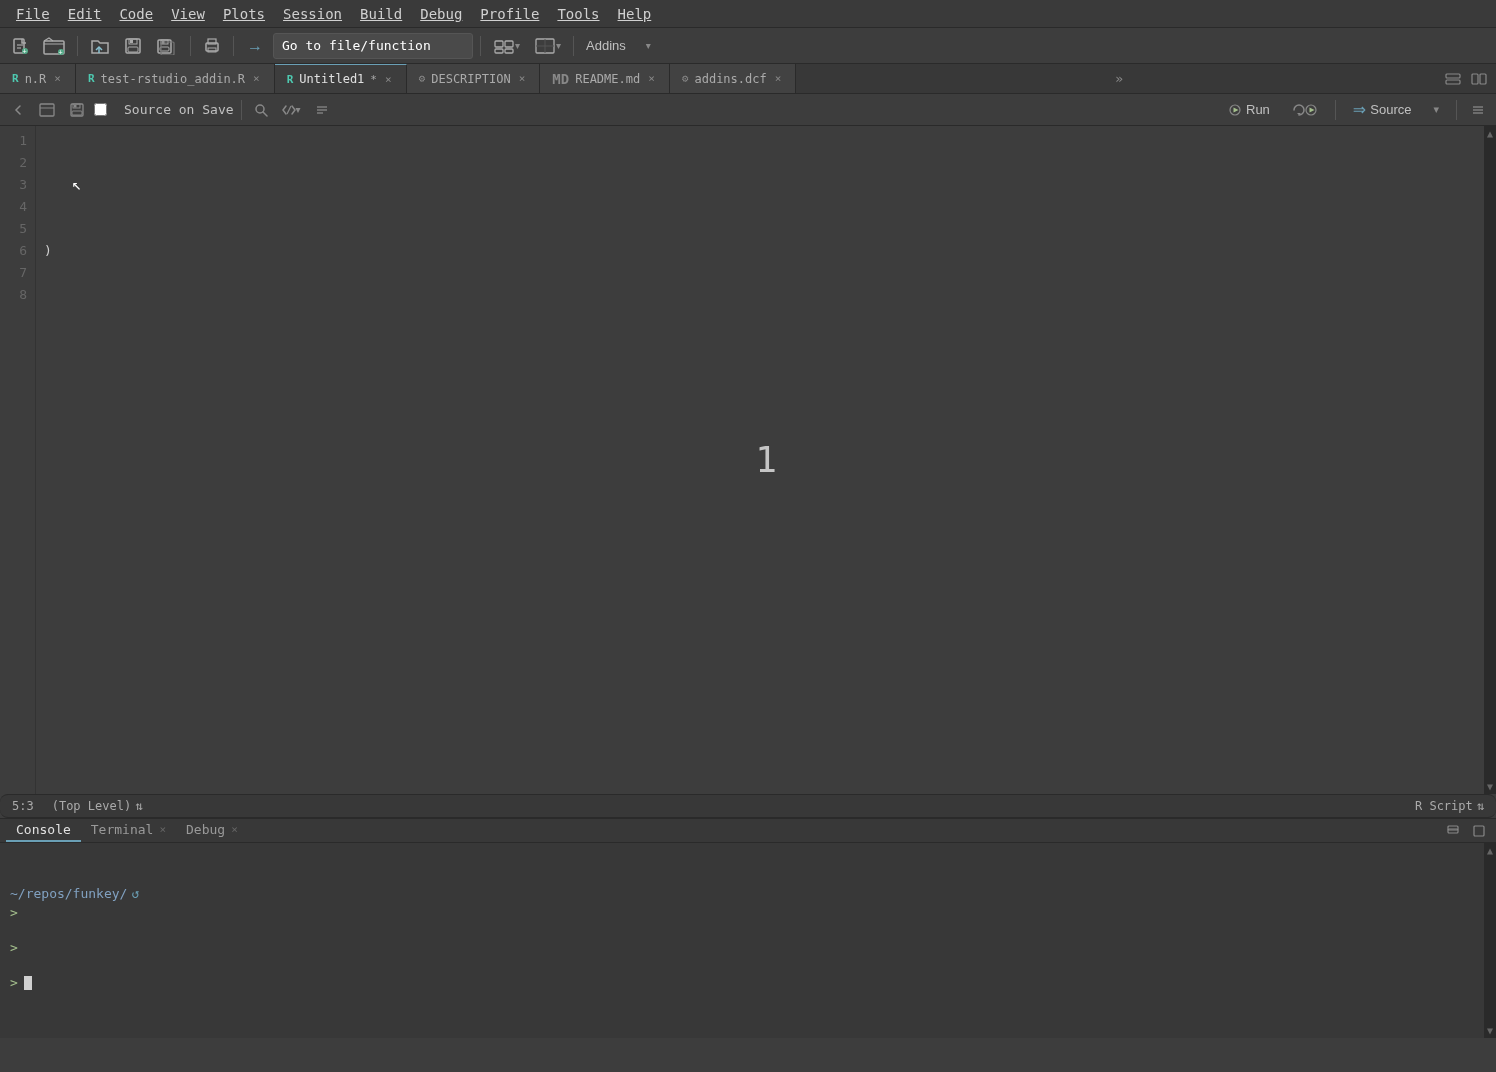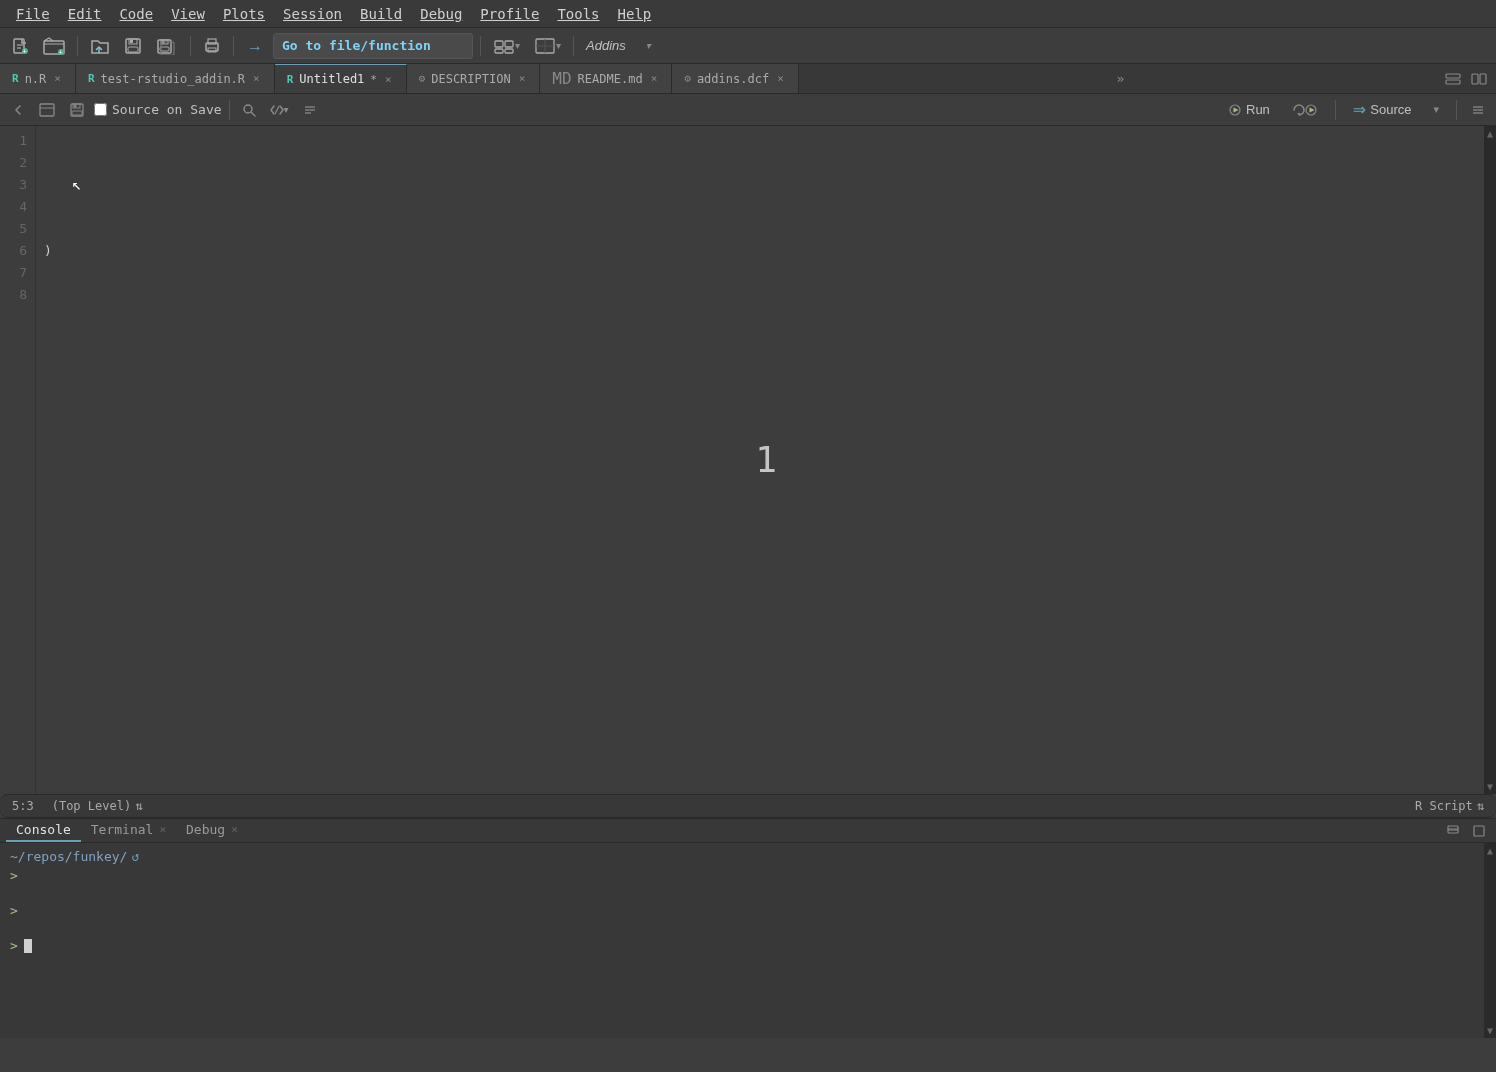--- a/index.html
+++ b/index.html
@@ -136,21 +136,21 @@
       padding: 2px 5px;
       border-radius: 3px;
       font-size: 14px;
       height: 24px;
       display: flex;
       align-items: center;
     }
     .source-on-save-label {
       display: flex;
       align-items: center;
-      gap: 5px;
+      gap: 17px;
       color: #c0c0c0;
       font-size: 13px;
       cursor: pointer;
     }
     .source-on-save-label input[type="checkbox"] {
       cursor: pointer;
     }
     .ed-toolbar-right {
       margin-left: auto;
       display: flex;
@@ -320,20 +320,21 @@
       color: #d0d0d0;
       overflow: auto;
       position: relative;
     }
     .console-path {
       color: #81a1c1;
       display: flex;
       align-items: center;
       gap: 4px;
       margin-bottom: 4px;
+      margin-top: 37px;
     }
     .console-prompt {
       color: #a3be8c;
       display: flex;
       align-items: center;
       gap: 6px;
     }
     .console-cursor {
       background: #d0d0d0;
       width: 8px;
@@ -432,42 +433,42 @@
       <rect x="3" y="6" width="12" height="8" rx="1" stroke="#aaa" stroke-width="1.5" fill="none"></rect>
       <rect x="5" y="2" width="8" height="5" rx="0" stroke="#aaa" stroke-width="1.2" fill="none"></rect>
       <rect x="5" y="11" width="8" height="4" rx="0" stroke="#aaa" stroke-width="1" fill="none"></rect>
     </svg>
   </button>
   <div class="toolbar-separator"></div>
   <button class="toolbar-btn" title="Go to file/function" style="padding: 0;">
     <span style="font-size:16px; color:#6a9fb5;">→</span>
   </button>
   <div class="toolbar-goto">
-    <span style="color:#7dd3fc;font-weight:bold;">Go to file/function</span>
+    <span style="color:#ffffff;">Go to file/function</span>
   </div>
   <div class="toolbar-separator"></div>
   <button class="toolbar-btn">
     <svg width="22" height="18" viewBox="0 0 22 18" fill="none">
       <rect x="2" y="4" width="8" height="6" rx="1" stroke="#aaa" stroke-width="1.3" fill="none"></rect>
       <rect x="12" y="4" width="8" height="6" rx="1" stroke="#aaa" stroke-width="1.3" fill="none"></rect>
       <rect x="2" y="12" width="8" height="4" rx="1" stroke="#aaa" stroke-width="1.3" fill="none"></rect>
       <rect x="12" y="12" width="8" height="4" rx="1" stroke="#aaa" stroke-width="1.3" fill="none"></rect>
     </svg>
     <span style="font-size:10px; color:#888;">▾</span>
   </button>
   <button class="toolbar-btn">
     <svg width="22" height="18" viewBox="0 0 22 18" fill="none">
       <rect x="2" y="2" width="18" height="14" rx="1" stroke="#aaa" stroke-width="1.3" fill="none"></rect>
       <line x1="2" y1="9" x2="20" y2="9" stroke="#555" stroke-width="1"></line>
       <line x1="11" y1="2" x2="11" y2="16" stroke="#555" stroke-width="1"></line>
     </svg>
     <span style="font-size:10px; color:#888;">▾</span>
   </button>
   <div class="toolbar-separator"></div>
-  <button class="toolbar-btn" style="gap:20px; font-size:13px; color:#c0c0c0;font-style:italic;">
+  <button class="toolbar-btn" style="gap:20px; font-size:13px; color:#c0c0c0;">
     <span>Addins</span>
     <span style="font-size:10px; color:#888;">▾</span>
   </button>
 </div>
 
 <div class="tabs-bar">
   <div class="tab">
     <span style="color:#4ec9b0; font-size:11px; font-weight:bold;">R</span>
     <span>n.R</span>
     <span class="close-btn">×</span>
@@ -482,21 +483,21 @@
     <span>Untitled1</span>
     <span style="color:#aaa; font-size:11px;">*</span>
     <span class="close-btn">×</span>
   </div>
   <div class="tab">
     <span style="color:#888; font-size:11px;">⚙</span>
     <span>DESCRIPTION</span>
     <span class="close-btn">×</span>
   </div>
   <div class="tab">
-    <span style="color:#888; font-size:16px; font-weight:normal;">MD</span>
+    <span style="color:#888; font-size:14px; font-weight:bold;">MD</span>
     <span>README.md</span>
     <span class="close-btn">×</span>
   </div>
   <div class="tab">
     <span style="color:#888; font-size:11px;">⚙</span>
     <span>addins.dcf</span>
     <span class="close-btn">×</span>
   </div>
   <div class="tabs-more">»</div>
   <div style="margin-left:auto; display:flex; align-items:center; gap:4px; padding-right:6px;">

